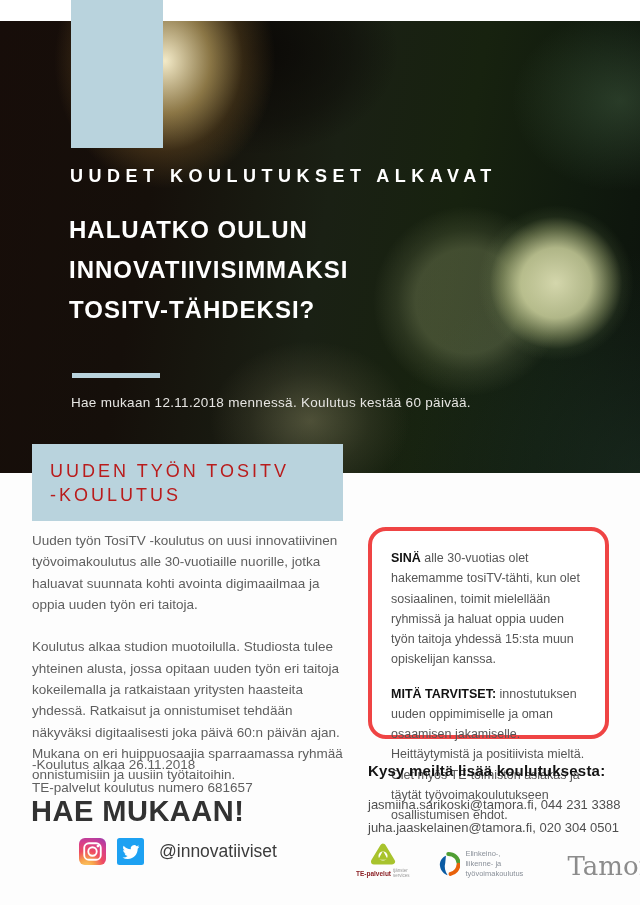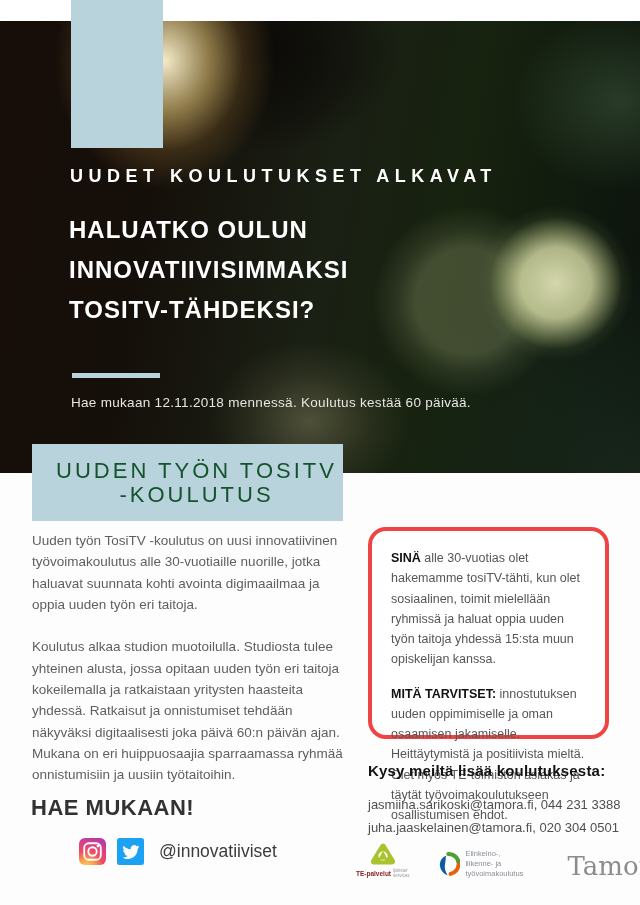--- a/index.html
+++ b/index.html
@@ -36,35 +36,35 @@
     position:absolute; left:71px; top:395px; color:#e6e5e2;
     font-size:13.5px; letter-spacing:0.3px; white-space:nowrap;
   }
   
   .course-box {
     position:absolute; left:32px; top:444px; width:311px; height:77px;
     background:#b9d3dd; z-index:3; display:flex; flex-direction:column; justify-content:center;
     padding-left:18px;
   }
   .course-box .line {
-    color:#14532d; font-size:22px; letter-spacing:3px; font-weight:500; line-height:24px;text-align:center;
+    color:#b91c1c; font-size:18px; letter-spacing:3px; font-weight:500; line-height:24px;
   }
   
   .col-left {
     position:absolute; left:32px; top:530px; width:318px;
     color:#5f5f5f; font-size:13.5px; line-height:1.58;
   }
   .col-left p + p { margin-top:21px; }
   .start-lines {
     position:absolute; left:32px; top:754px; color:#5f5f5f;
     font-size:13.5px; line-height:1.7;
   }
   .cta-headline {
     position:absolute; left:31px; top:795px; color:#323232;
-    font-size:22px; font-weight:600; letter-spacing:0.5px;
+    font-size:29px; font-weight:600; letter-spacing:0.5px;
   }
   .social-row {
     position:absolute; left:31px; top:838px; display:flex; align-items:center; gap:11px;padding-left:48px;
   }
   .social-row .icon { width:27px; height:27px; display:block; }
   .social-handle { color:#3c3c3c; font-size:17.5px; margin-left:4px; }
   
   .card {
     position:absolute; left:368px; top:527px; width:241px; height:212px;
     background:#ffffff; border:4px solid #ef4444; border-radius:18px;
@@ -116,20 +116,24 @@
   <div class="course-box">
     <div class="line">UUDEN TYÖN TOSITV</div>
     <div class="line">-KOULUTUS</div>
   </div>
 
   <div class="col-left">
     <p>Uuden työn TosiTV -koulutus on uusi innovatiivinen työvoimakoulutus alle 30-vuotiaille nuorille, jotka haluavat suunnata kohti avointa digimaailmaa ja oppia uuden työn eri taitoja.</p>
     <p>Koulutus alkaa studion muotoilulla. Studiosta tulee yhteinen alusta, jossa opitaan uuden työn eri taitoja kokeilemalla ja ratkaistaan yritysten haasteita yhdessä. Ratkaisut ja onnistumiset tehdään näkyväksi digitaalisesti joka päivä 60:n päivän ajan. Mukana on eri huippuosaajia sparraamassa ryhmää onnistumisiin ja uusiin työtaitoihin.</p>
   </div>
 
+  <div class="start-lines">
+    <div>-Koulutus alkaa 26.11.2018</div>
+    <div>TE-palvelut koulutus numero 681657</div>
+  </div>
 
   <div class="cta-headline">HAE MUKAAN!</div>
 
   <div class="social-row">
     <svg class="icon" viewBox="0 0 32 32">
       <defs>
         <radialGradient id="ig" cx="28%" cy="110%" r="140%">
           <stop offset="0%" stop-color="#fdd267"></stop>
           <stop offset="22%" stop-color="#f7a34b"></stop>
           <stop offset="45%" stop-color="#ee4b62"></stop>

